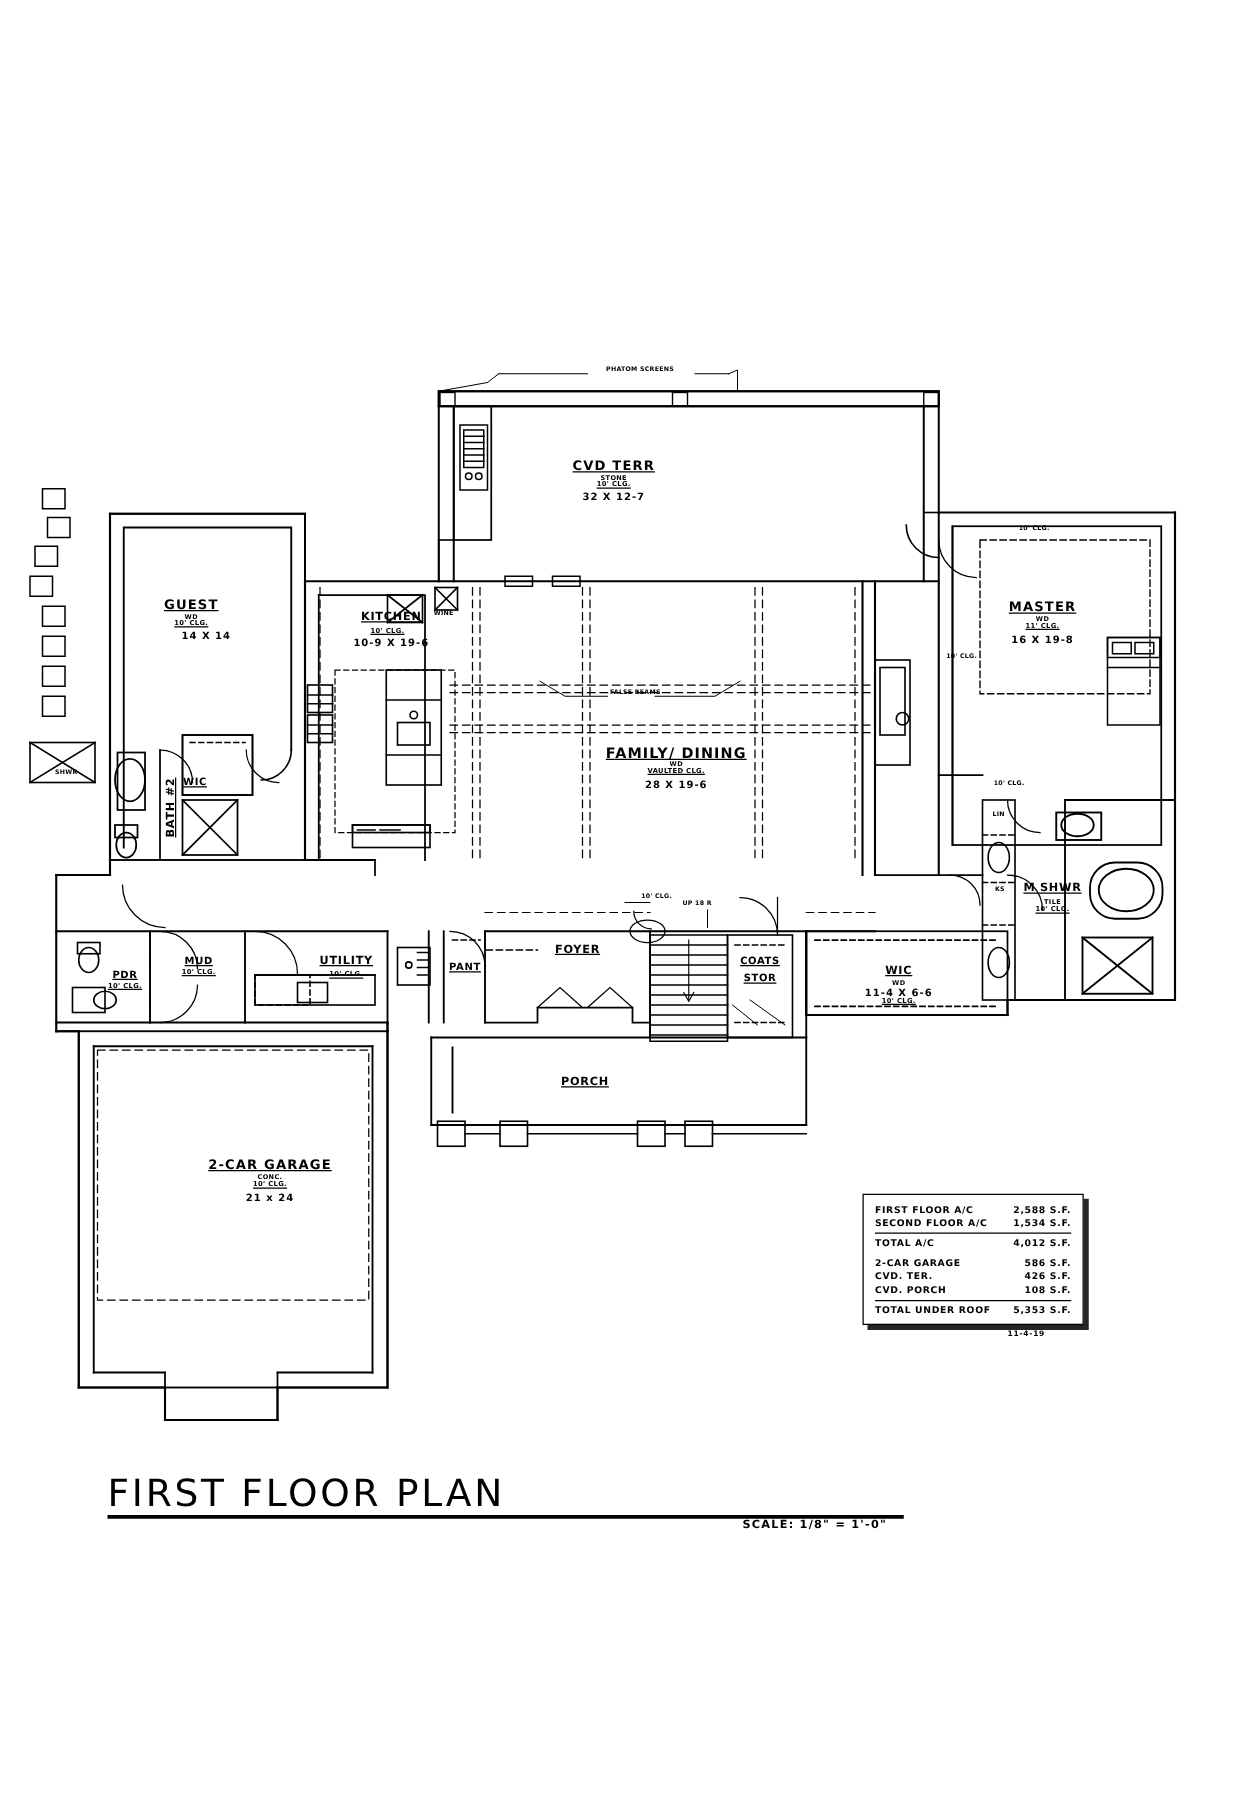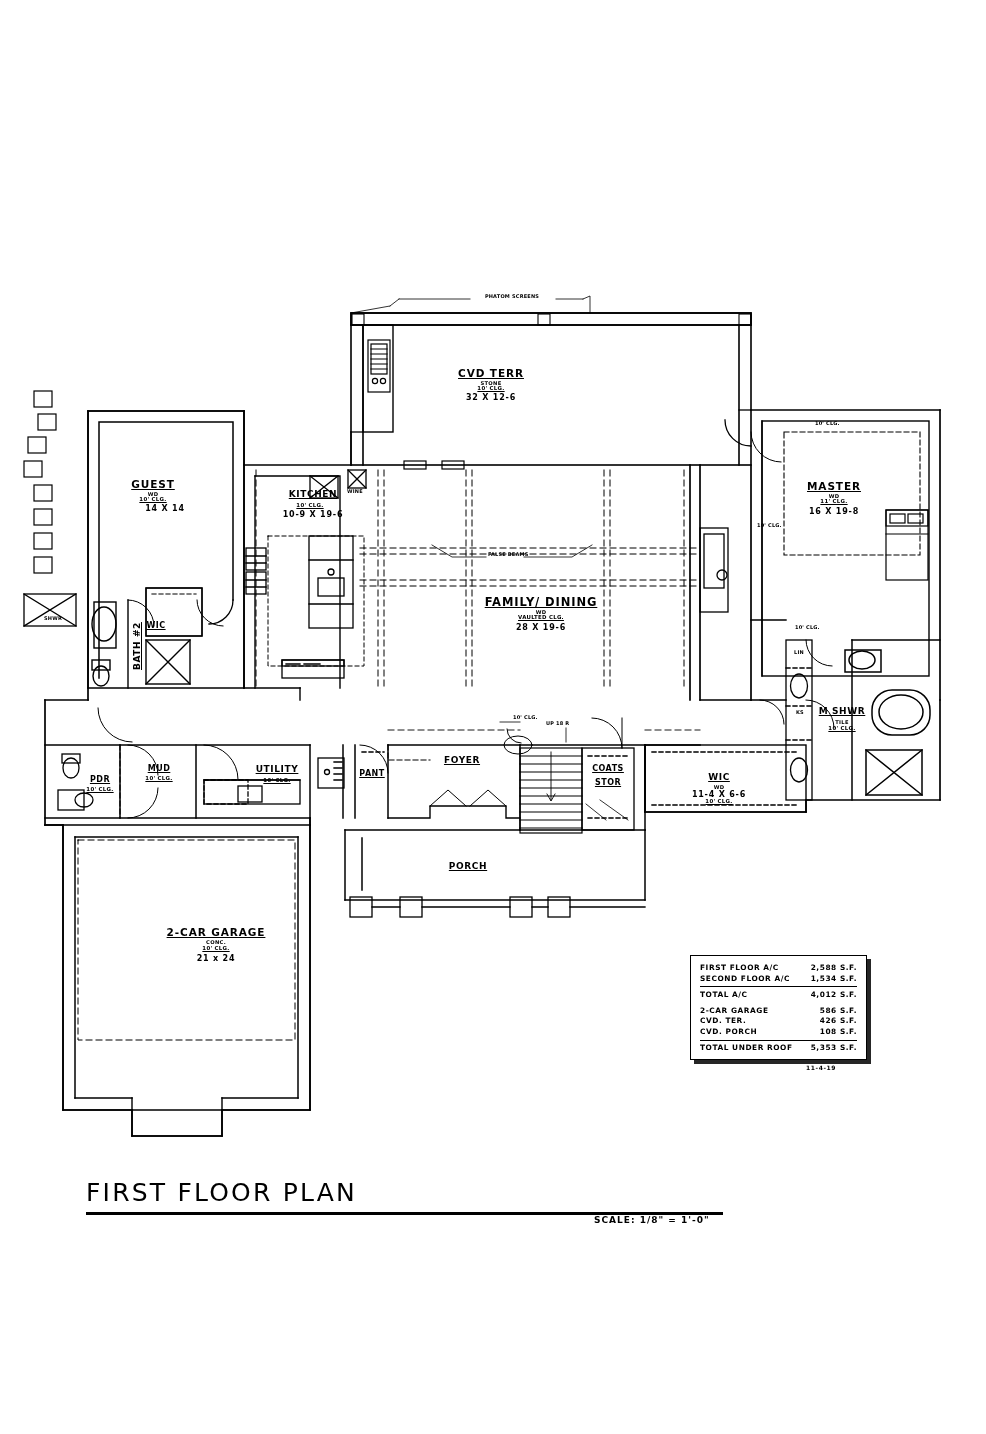--- a/index.html
+++ b/index.html
@@ -129,21 +129,21 @@
     font-weight: 700;
     letter-spacing: 0.6px;
     font-family: "DejaVu Sans", sans-serif;
   }
   
   #plan-title {
     position: absolute;
     left: 86px;
     top: 1178px;
     font-family: "DejaVu Sans", sans-serif;
-    font-size: 25px;
+    font-size: 30px;
     font-weight: 400;
     letter-spacing: 2.2px;
     color: #000;
   }
   #title-rule {
     position: absolute;
     left: 86px;
     top: 1212px;
     width: 637px;
     height: 3px;
@@ -540,21 +540,21 @@
         <path d="M233 600 A 24 24 0 0 1 209 624" transform="translate(0,0)"></path>
       </g>
     </g>
   </svg>
 
   <div class="lbl tiny ctr" style="left:512px; top:294px;">PHATOM SCREENS</div>
 
   <div class="lbl room-name ctr" style="left:491px; top:368px;">CVD TERR</div>
   <div class="lbl room-sub ctr" style="left:491px; top:381px;">STONE</div>
   <div class="lbl room-sub2 ctr" style="left:491px; top:386px;">10' CLG.</div>
-  <div class="lbl room-dim ctr" style="left:491px; top:394px;">32 X 12-6</div>
+  <div class="lbl room-dim ctr" style="left:491px; top:394px;">32 X 12-7</div>
 
   <div class="lbl room-name ctr" style="left:153px; top:479px;">GUEST</div>
   <div class="lbl room-sub ctr" style="left:153px; top:492px;">WD</div>
   <div class="lbl room-sub2 ctr" style="left:153px; top:497px;">10' CLG.</div>
   <div class="lbl room-dim ctr" style="left:165px; top:505px;">14 X 14</div>
 
   <div class="lbl mid-name ctr" style="left:313px; top:490px;">KITCHEN</div>
   <div class="lbl room-sub2 ctr" style="left:310px; top:503px;">10' CLG.</div>
   <div class="lbl room-dim ctr" style="left:313px; top:511px;">10-9 X 19-6</div>
   <div class="lbl tiny" style="left:347px; top:489px;">WINE</div>

